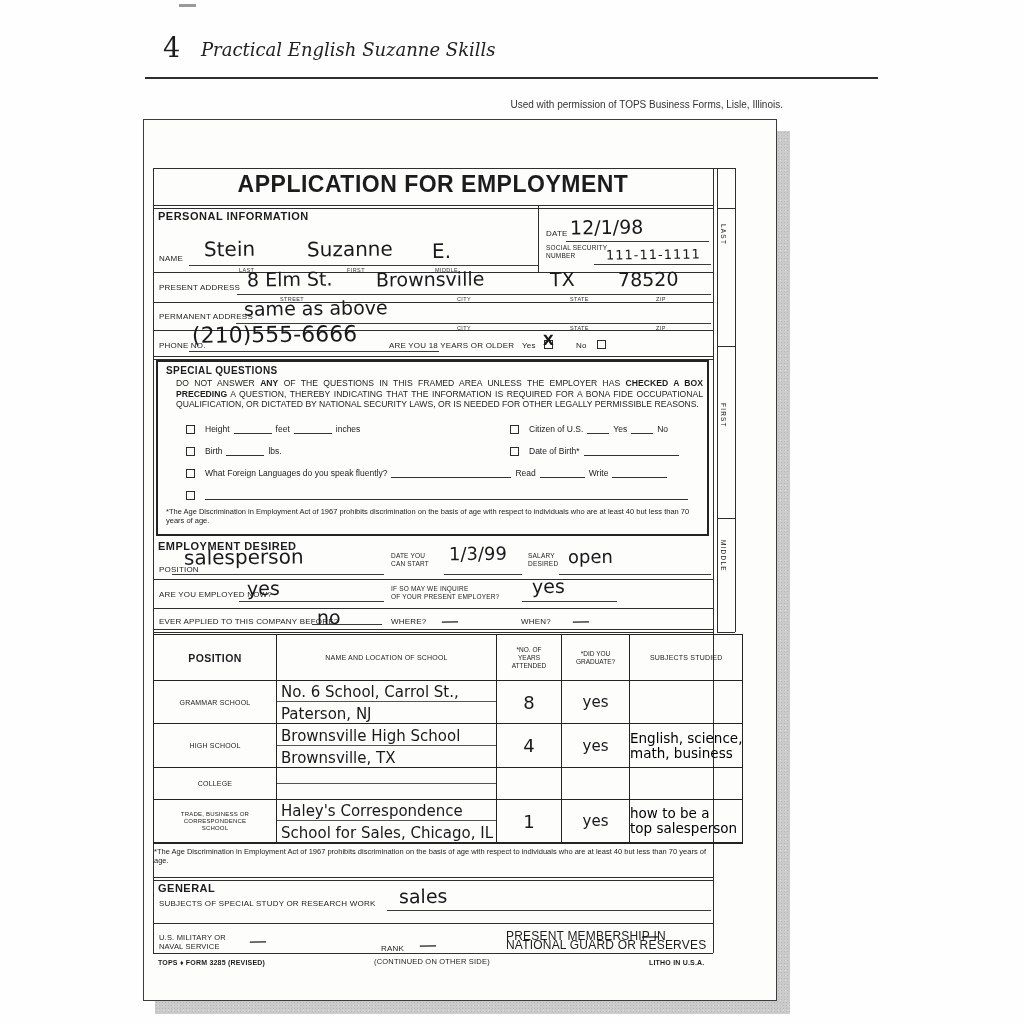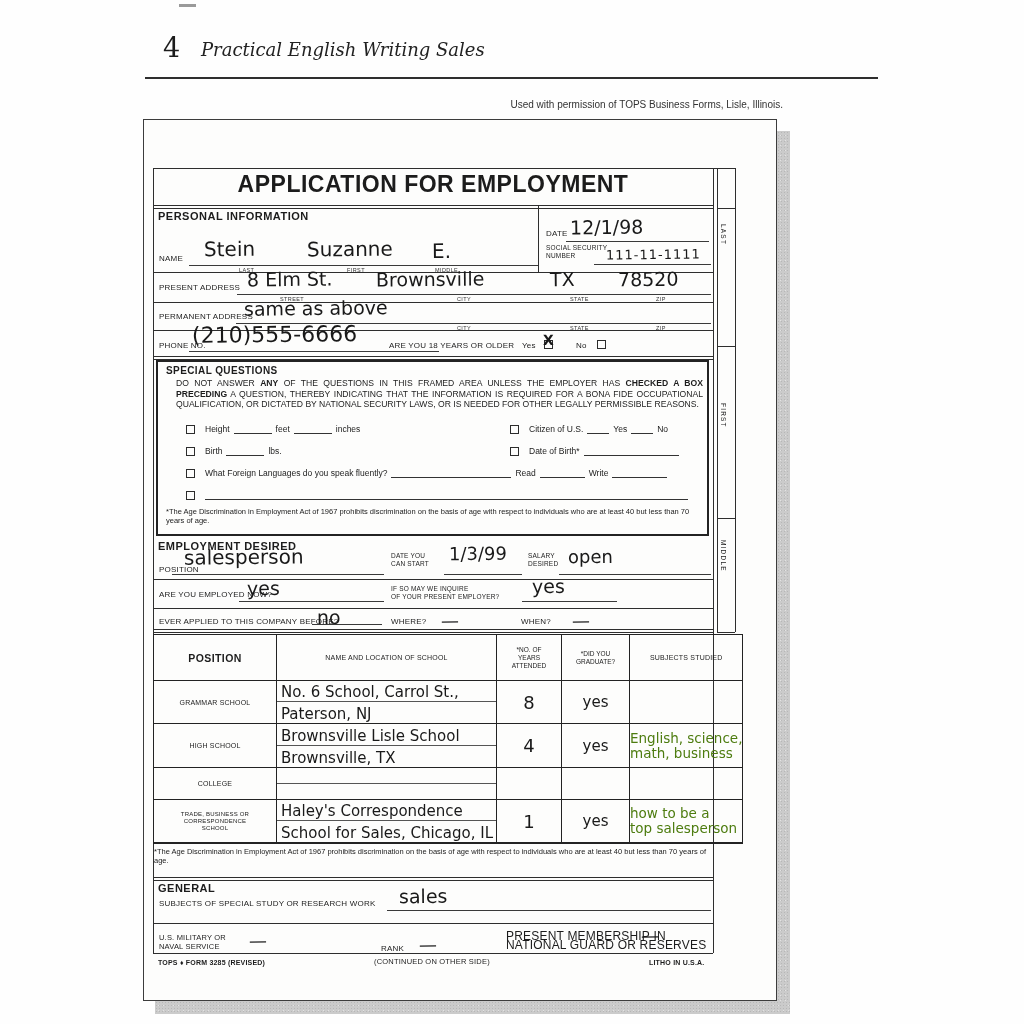--- a/index.html
+++ b/index.html
@@ -53,34 +53,34 @@
   .hc1{text-align:center;font-weight:bold;font-size:10.5px;letter-spacing:.4px;}
   .hc3{text-align:center;font-size:6.5px;line-height:8px;}
   .rowlbl{text-align:center;font-size:7px;letter-spacing:.2px;}
   .rowlbl3{text-align:center;font-size:6px;line-height:7px;letter-spacing:.2px;}
   .wl{height:21px;border-bottom:1px solid #555;display:flex;align-items:flex-end;padding-left:4px;box-sizing:border-box;}
   .wl-last{border-bottom:none;}
   .wl-sm{height:15px;}
   .cellhw{position:static;transform:none;font-family:"DejaVu Sans",sans-serif;color:#191919;white-space:nowrap;}
   .yrs{text-align:center;}
   .subjcell{padding-left:4px;}
-  .subjcell div{font-family:"DejaVu Sans",sans-serif;color:#4d7c0f;font-size:13.5px;line-height:15px;white-space:nowrap;}
+  .subjcell div{font-family:"DejaVu Sans",sans-serif;color:#000000;font-size:13.5px;line-height:15px;white-space:nowrap;}
   
   .tab{position:absolute;writing-mode:vertical-rl;font-size:6.5px;letter-spacing:1.2px;color:#222;}
   .speck{position:absolute;background:#9a9a9a;}
 </style>
 </head>
 <body>
 
 <div class="canvas">
 
   <div class="speck abs" style="left:179px;top:4px;width:17px;height:3px;"></div>
 
   <span class="pgnum abs" style="left:163px;top:32px;">4</span>
-  <span class="booktitle abs" style="left:201px;top:39px;">Practical English Writing Sales</span>
+  <span class="booktitle abs" style="left:201px;top:39px;">Practical English Suzanne Skills</span>
   <div class="r" style="left:145px;top:77px;width:733px;height:2px;"></div>
   <div class="permission abs" style="left:383px;top:99px;width:400px;text-align:right;">Used with permission of TOPS Business Forms, Lisle, Illinois.</div>
 
   <div class="shadow" style="left:777px;top:131px;width:13px;height:883px;"></div>
   <div class="shadow" style="left:155px;top:1001px;width:635px;height:13px;"></div>
 
   <div class="scan">
 
     <div class="ftitle">APPLICATION FOR EMPLOYMENT</div>
 
@@ -275,21 +275,21 @@
         <td class="yrs"><span class="cellhw h15">yes</span></td>
         <td class="subjcell">
           <div></div>
           <div></div>
         </td>
       </tr>
       <tr style="height:44px;">
         <td class="rowlbl">HIGH SCHOOL</td>
         <td>
           <div class="wl">
-                <span class="cellhw h15">Brownsville Lisle School</span>
+                <span class="cellhw h15">Brownsville High School</span>
               </div>
           <div class="wl wl-last">
                 <span class="cellhw h15">Brownsville, TX</span>
               </div>
         </td>
         <td class="yrs"><span class="cellhw h18">4</span></td>
         <td class="yrs"><span class="cellhw h15">yes</span></td>
         <td class="subjcell">
           <div>English, science,</div>
           <div>math, business</div>

